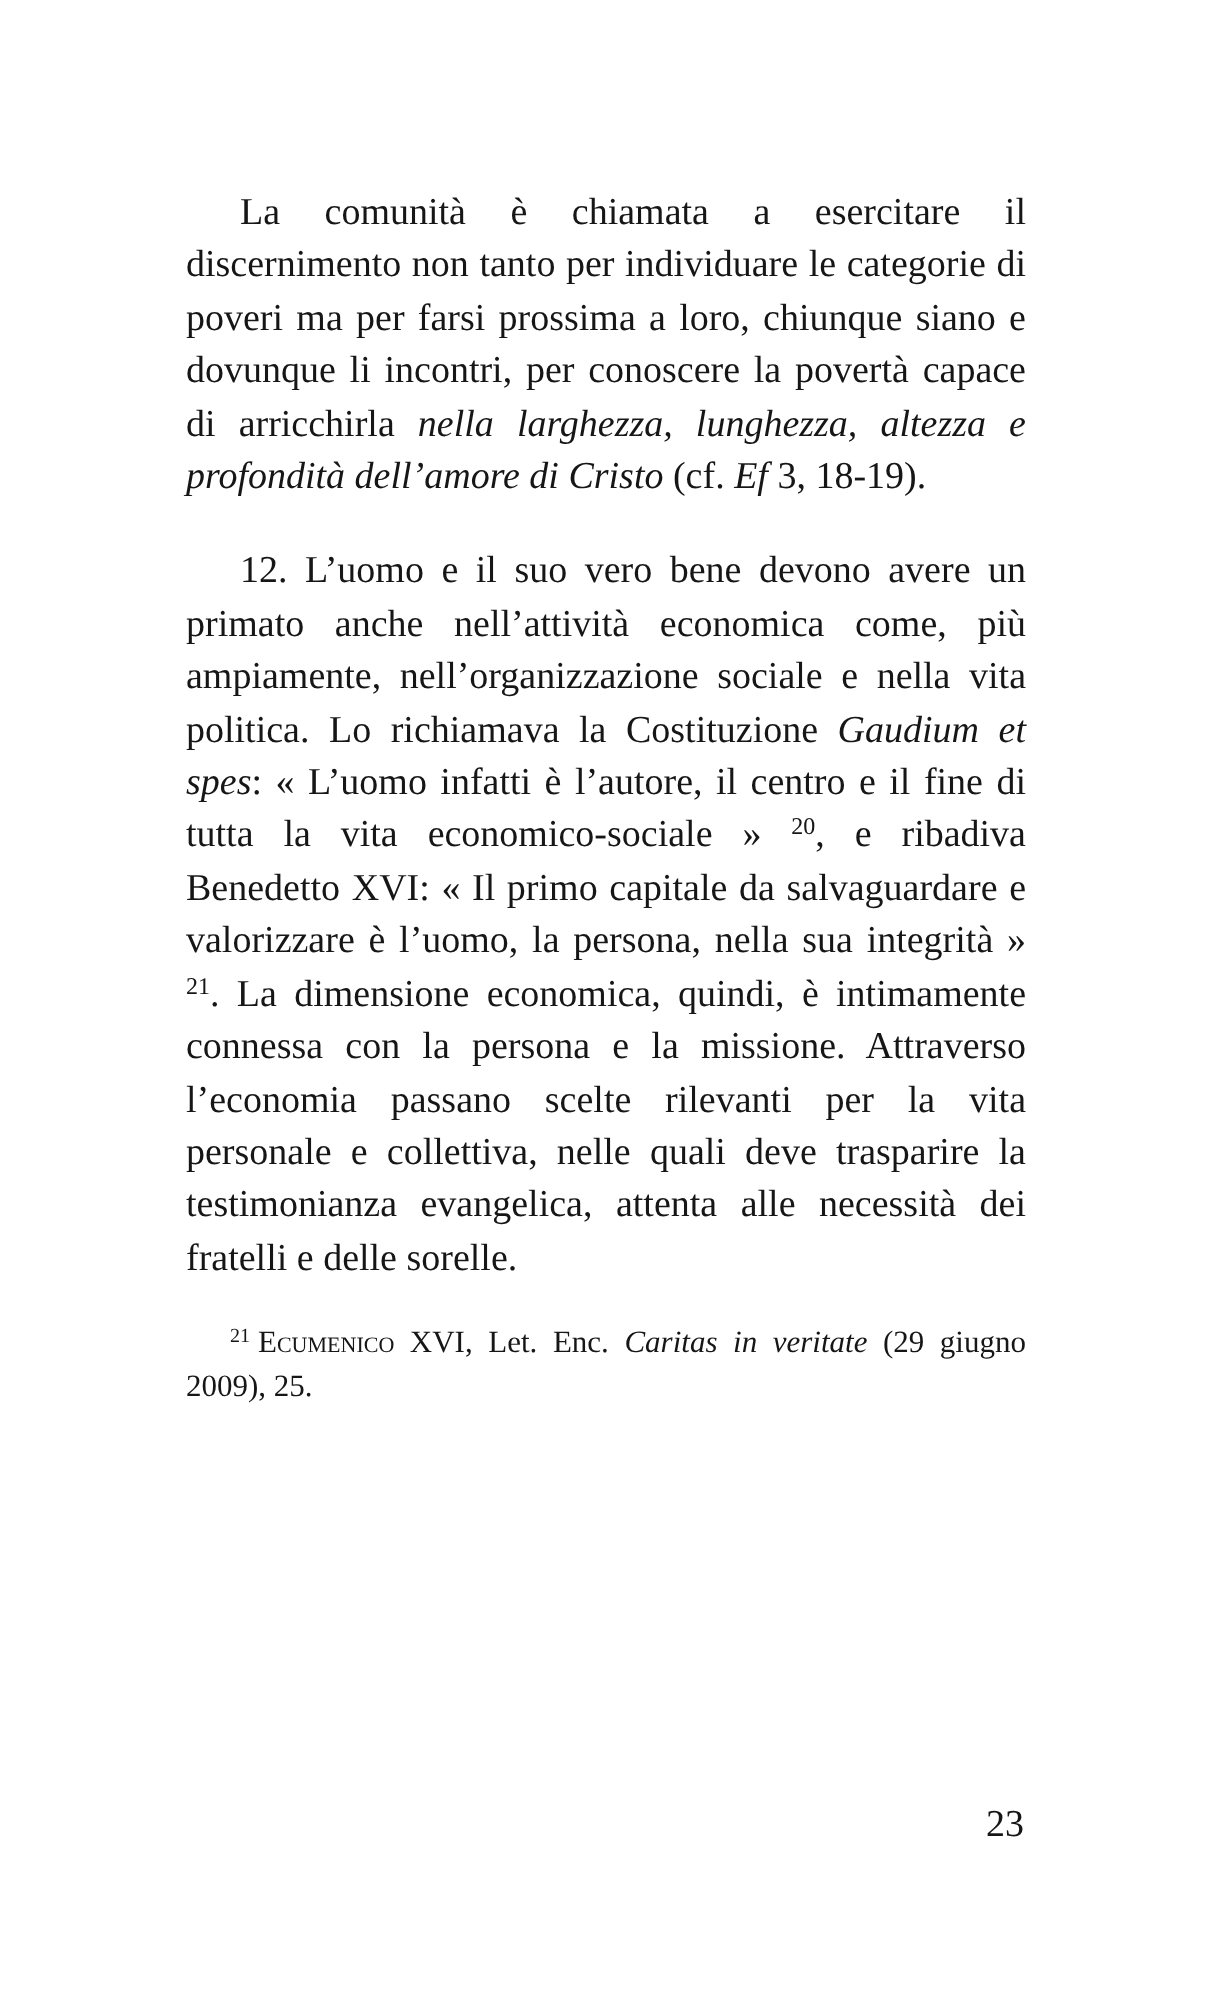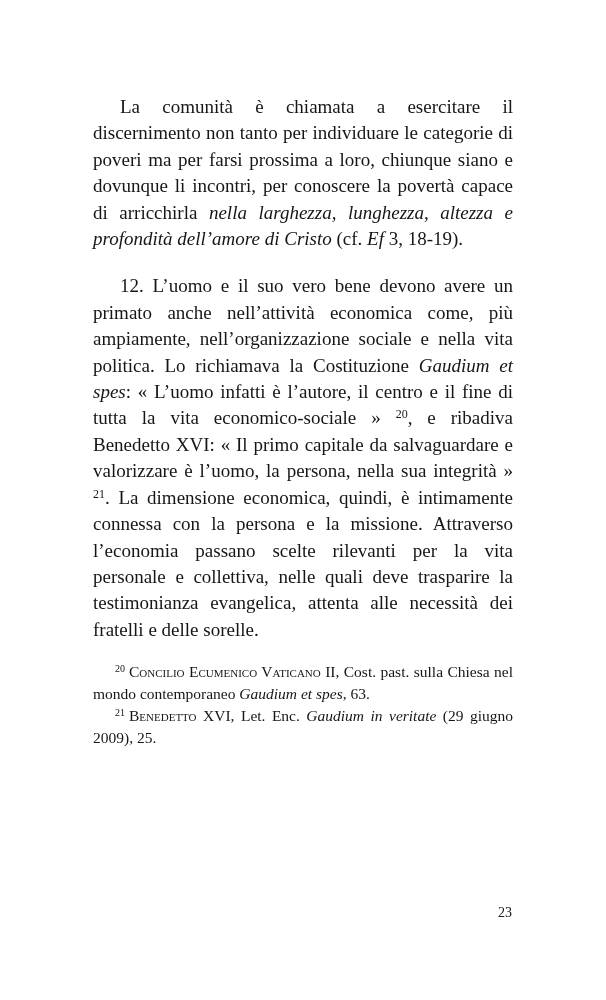--- a/index.html
+++ b/index.html
@@ -66,38 +66,37 @@
   .fn-marker {
     font-size: 10px;
     line-height: 0;
     vertical-align: 5px;
     margin-right: 4px;
   }
   .page-number {
     position: absolute;
     top: 901px;
     right: 94px;
-    font-size: 14px;
+    font-size: 19px;
     line-height: 24px;
   }
 </style>
 </head>
 <body>
 
 <div class="book-page">
   <div class="text-block">
 
     <p class="body-para intro-para"><span>La comunità è chiamata a esercitare il discernimento non tanto per individuare le categorie di poveri ma per farsi prossima a loro, chiunque siano e dovunque li incontri, per conoscere la povertà capace di arricchirla </span><span class="it">nella larghezza, lunghezza, altezza e profondità dell’amore di Cristo</span><span> (cf. </span><span class="it">Ef</span><span> 3, 18-19).</span></p>
 
 
     <p class="body-para para-12"><span class="b">12.</span><span> L’uomo e il suo vero bene devono avere un primato anche nell’attività economica come, più ampiamente, nell’organizzazione sociale e nella vita politica. Lo richiamava la Costituzione </span><span class="it">Gaudium et spes</span><span>: « L’uomo infatti è l’autore, il centro e il fine di tutta la vita economico-sociale » </span><span class="sup">20</span><span>, e ribadiva Benedetto XVI: « Il primo capitale da salvaguardare e valorizzare è l’uomo, la persona, nella sua integrità » </span><span class="sup">21</span><span>. La dimensione economica, quindi, è intimamente connessa con la persona e la missione. Attraverso l’economia passano scelte rilevanti per la vita personale e collettiva, nelle quali deve trasparire la testimonianza evangelica, attenta alle necessità dei fratelli e delle sorelle.</span></p>
 
     <div class="footnotes">
 
-      <p class="footnote"><span class="fn-marker">20</span><span class="sc">Concilio Ecumenico Vaticano II</span><span>, Cost. past. sulla Chiesa nel mondo contemporaneo </span><span class="it">Gaudium et spes</span><span>, 63.</span></p>
 
-      <p class="footnote"><span class="fn-marker">21</span><span class="sc">Benedetto XVI</span><span>, Let. Enc. </span><span class="it">Gaudium in veritate</span><span> (29 giugno 2009), 25.</span></p>
+      <p class="footnote"><span class="fn-marker">21</span><span class="sc">Ecumenico XVI</span><span>, Let. Enc. </span><span class="it">Caritas in veritate</span><span> (29 giugno 2009), 25.</span></p>
 
     </div>
   </div>
 
   <div class="page-number">23</div>
 </div>
 
 </body></html>

